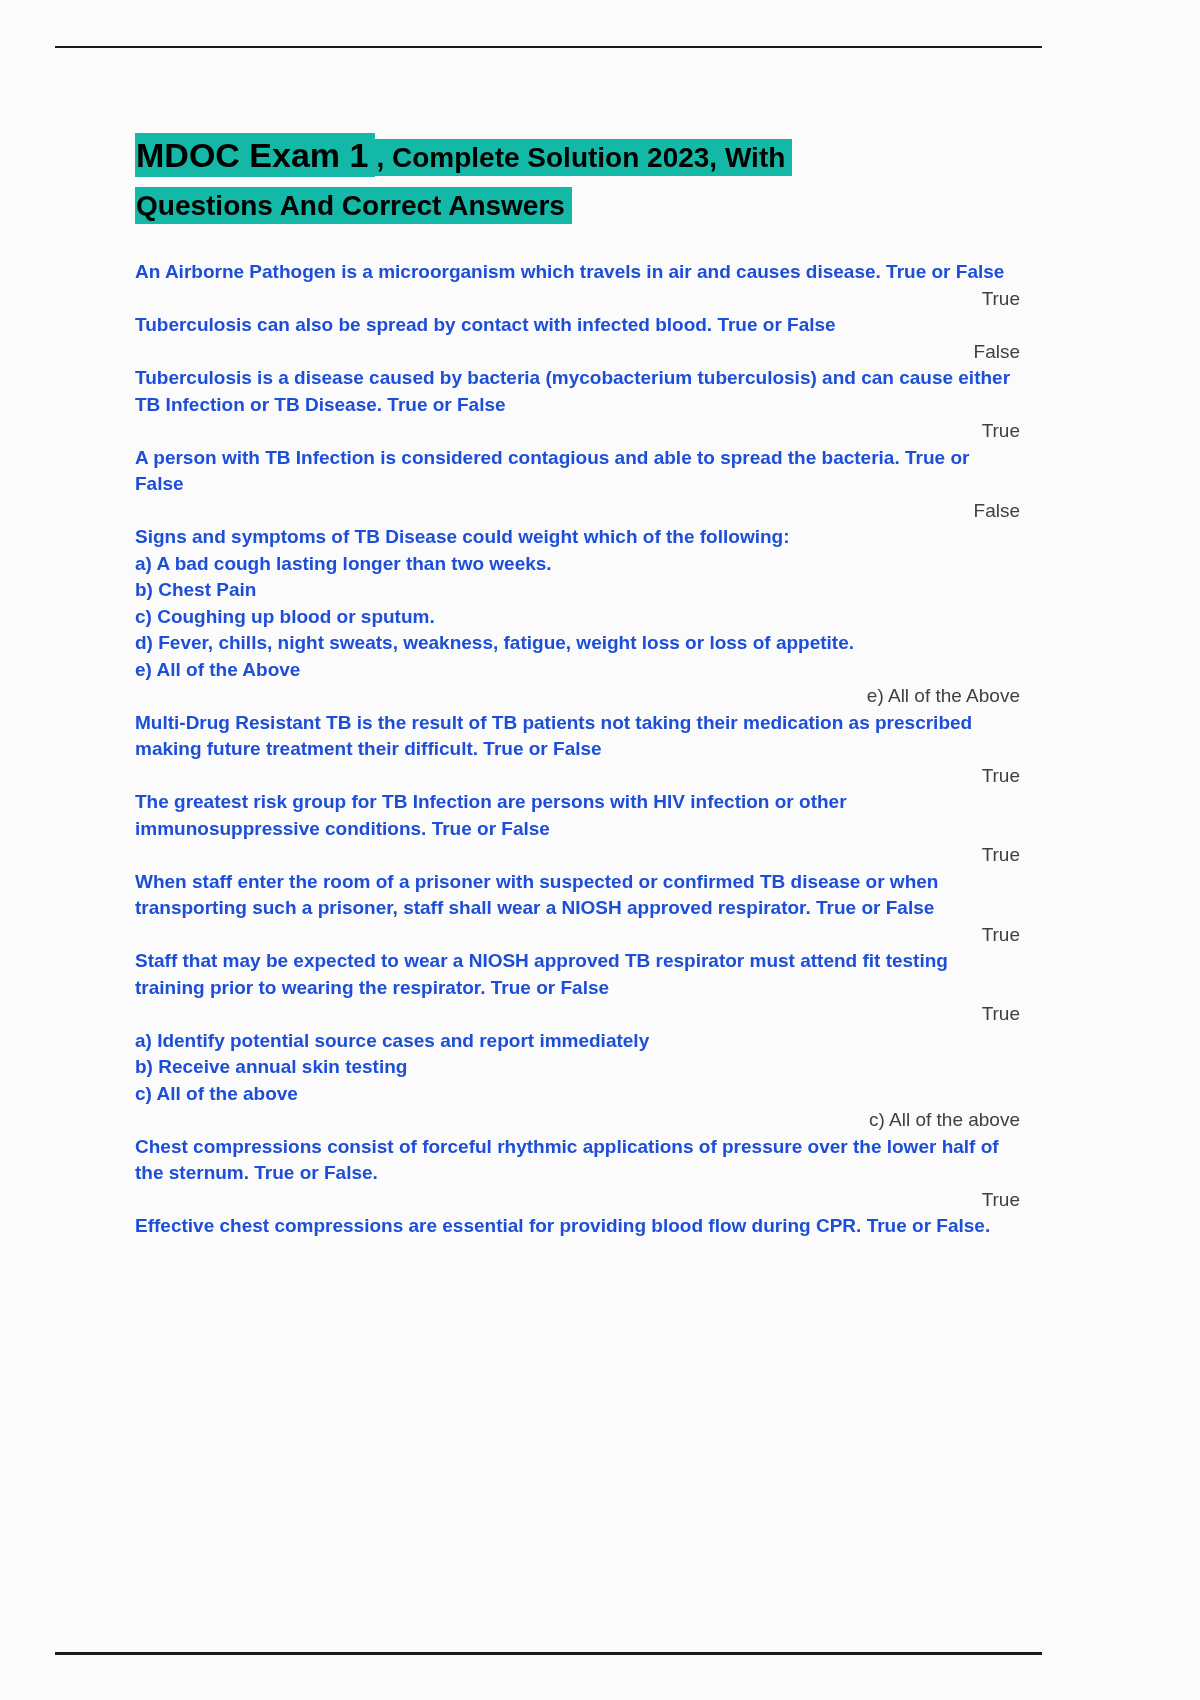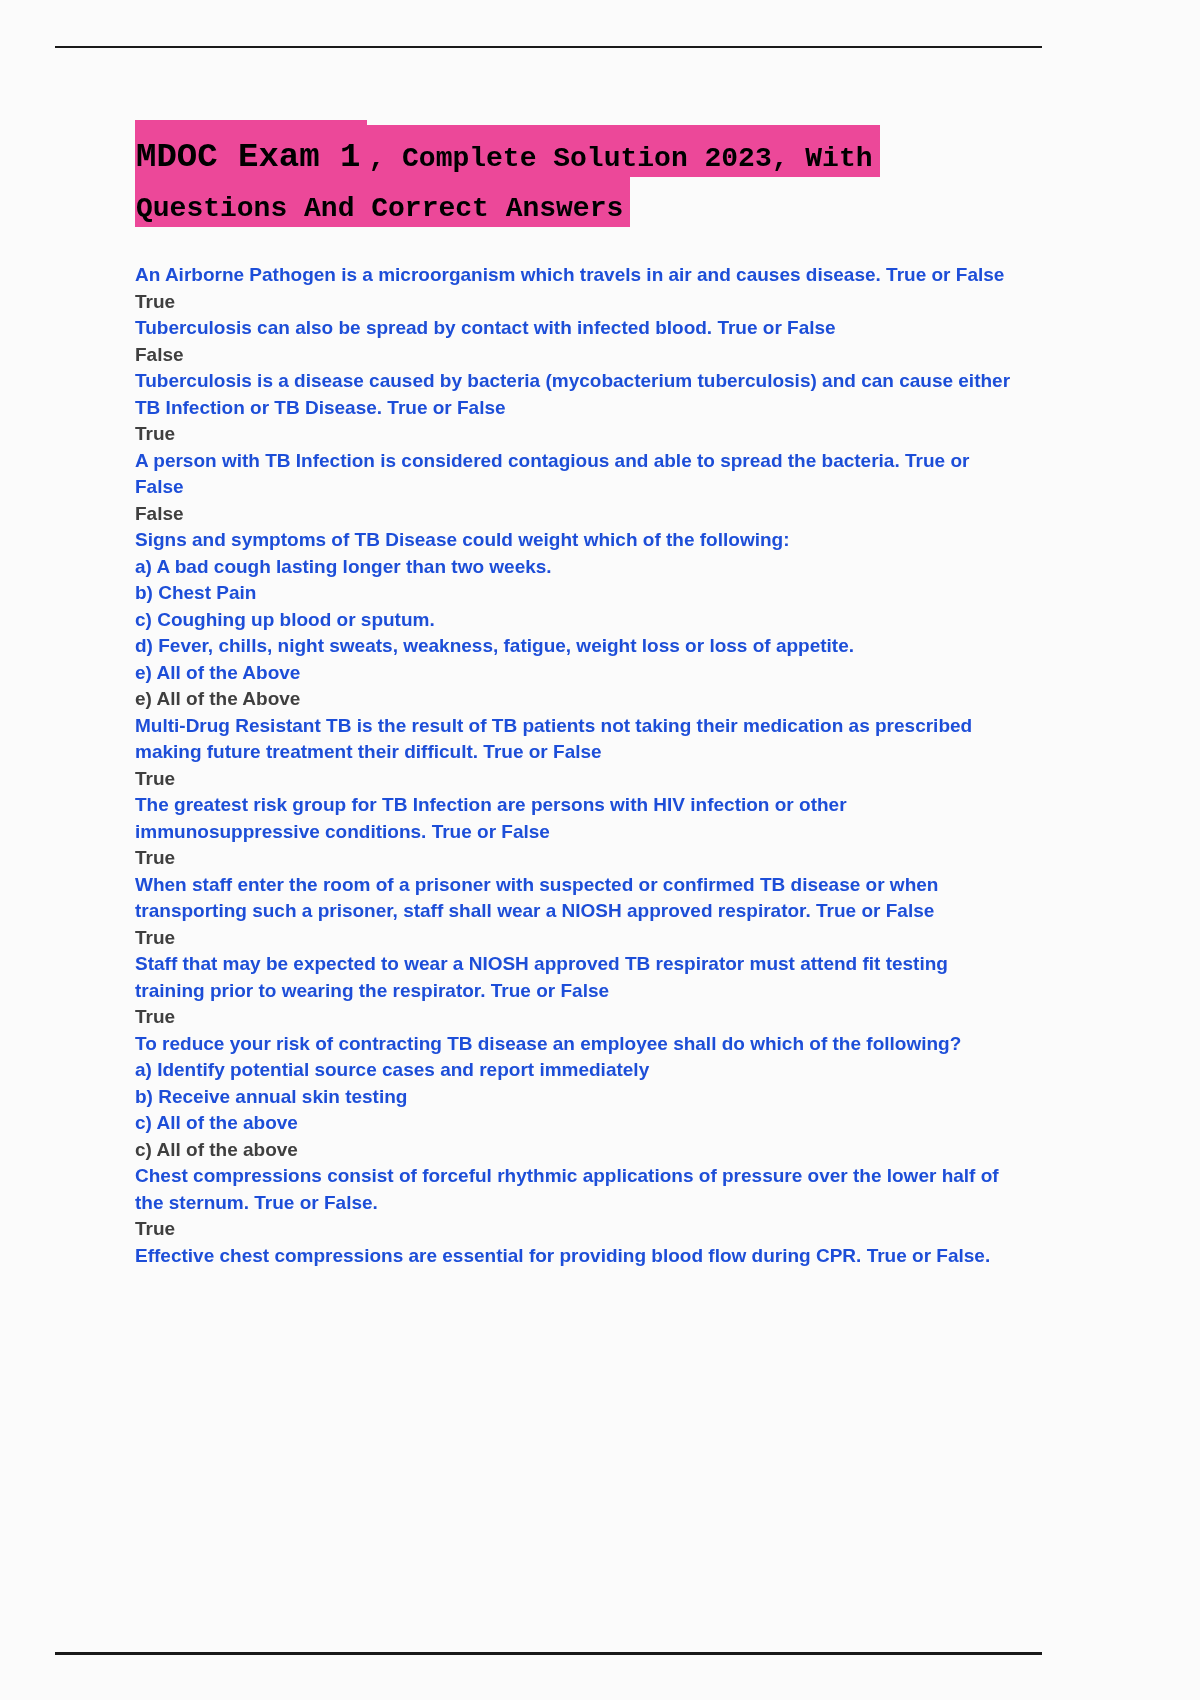--- a/index.html
+++ b/index.html
@@ -32,40 +32,40 @@
   }
 
   h1 {
     margin: 0 0 30px 0;
     padding: 0;
     font-weight: bold;
     line-height: 47px;
     color: #000000;
   }
   h1 .hl {
-    background: #ec4899;
-    padding: 18px 7px 3px 1px;
-    font-family: Liberation Mono, monospace;
+    background: #14b8a6;
+    padding: 3px 7px 3px 1px;
   }
   h1 .t1 { font-size: 34px; }
   h1 .t2 { font-size: 28px; }
 
   .para {
     margin: 0;
     padding: 0;
     font-size: 19px;
     line-height: 26.5px;
   }
   .q {
     font-weight: bold;
     color: #1d4ed8;
   }
   .a {
-    font-weight: bold;
+    font-weight: normal;
     color: #3f3f3f;
+    text-align: right;
   }
 </style>
 </head>
 <body>
 
 <div class="rule rule-top"></div>
 <div class="rule rule-bottom"></div>
 
 <div class="content">
 
@@ -88,21 +88,20 @@
     <div class="para q">e) All of the Above</div>
     <div class="para a">e) All of the Above</div>
     <div class="para q">Multi-Drug Resistant TB is the result of TB patients not taking their medication as prescribed making future treatment their difficult. True or False</div>
     <div class="para a">True</div>
     <div class="para q">The greatest risk group for TB Infection are persons with HIV infection or other immunosuppressive conditions. True or False</div>
     <div class="para a">True</div>
     <div class="para q">When staff enter the room of a prisoner with suspected or confirmed TB disease or when transporting such a prisoner, staff shall wear a NIOSH approved respirator. True or False</div>
     <div class="para a">True</div>
     <div class="para q">Staff that may be expected to wear a NIOSH approved TB respirator must attend fit testing training prior to wearing the respirator. True or False</div>
     <div class="para a">True</div>
-    <div class="para q">To reduce your risk of contracting TB disease an employee shall do which of the following?</div>
     <div class="para q">a) Identify potential source cases and report immediately</div>
     <div class="para q">b) Receive annual skin testing</div>
     <div class="para q">c) All of the above</div>
     <div class="para a">c) All of the above</div>
     <div class="para q">Chest compressions consist of forceful rhythmic applications of pressure over the lower half of the sternum. True or False.</div>
     <div class="para a">True</div>
     <div class="para q">Effective chest compressions are essential for providing blood flow during CPR. True or False.</div>
   </div>
 
 </div>

